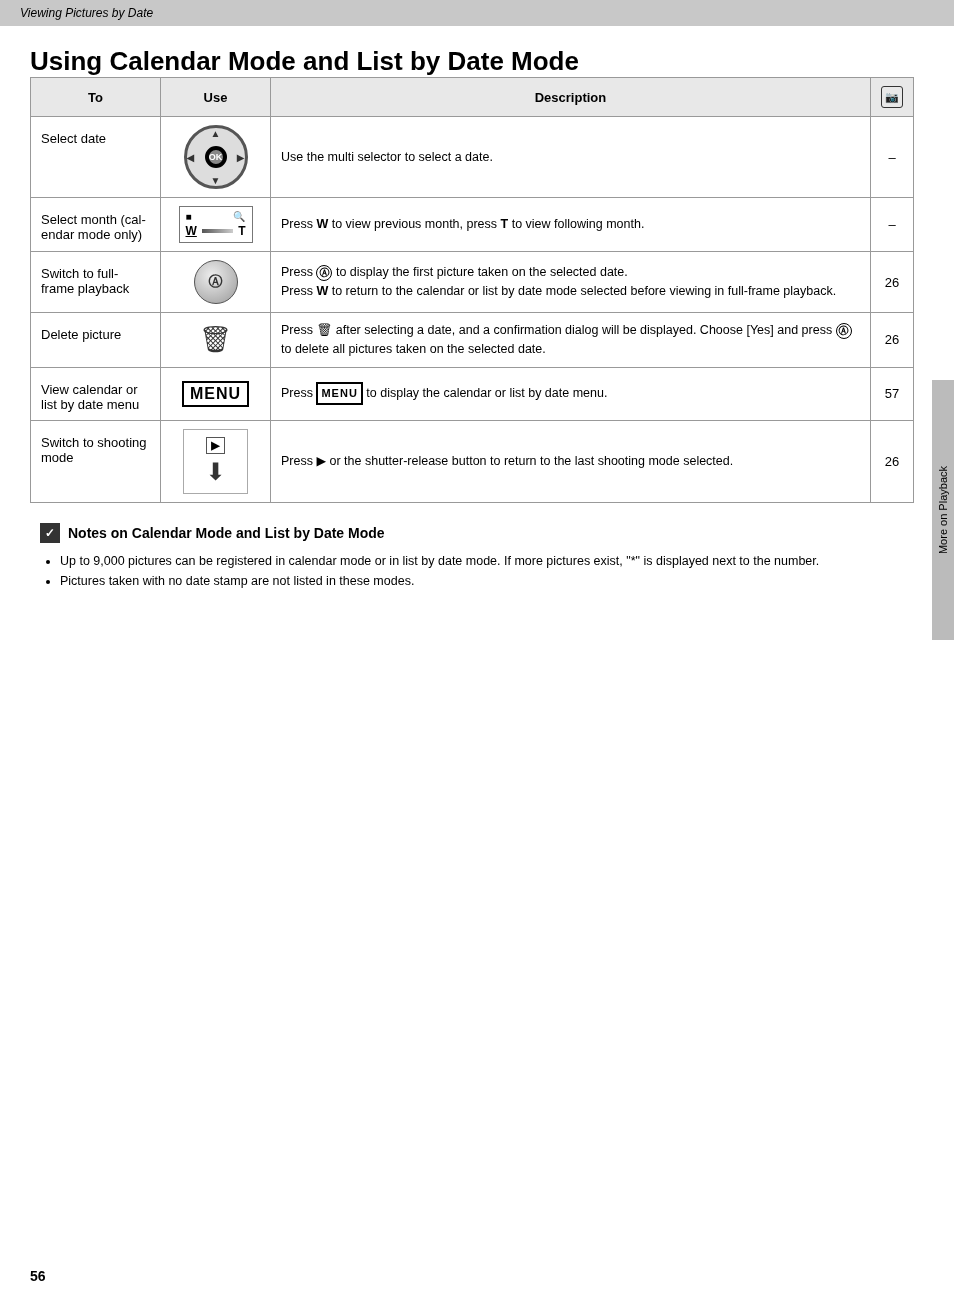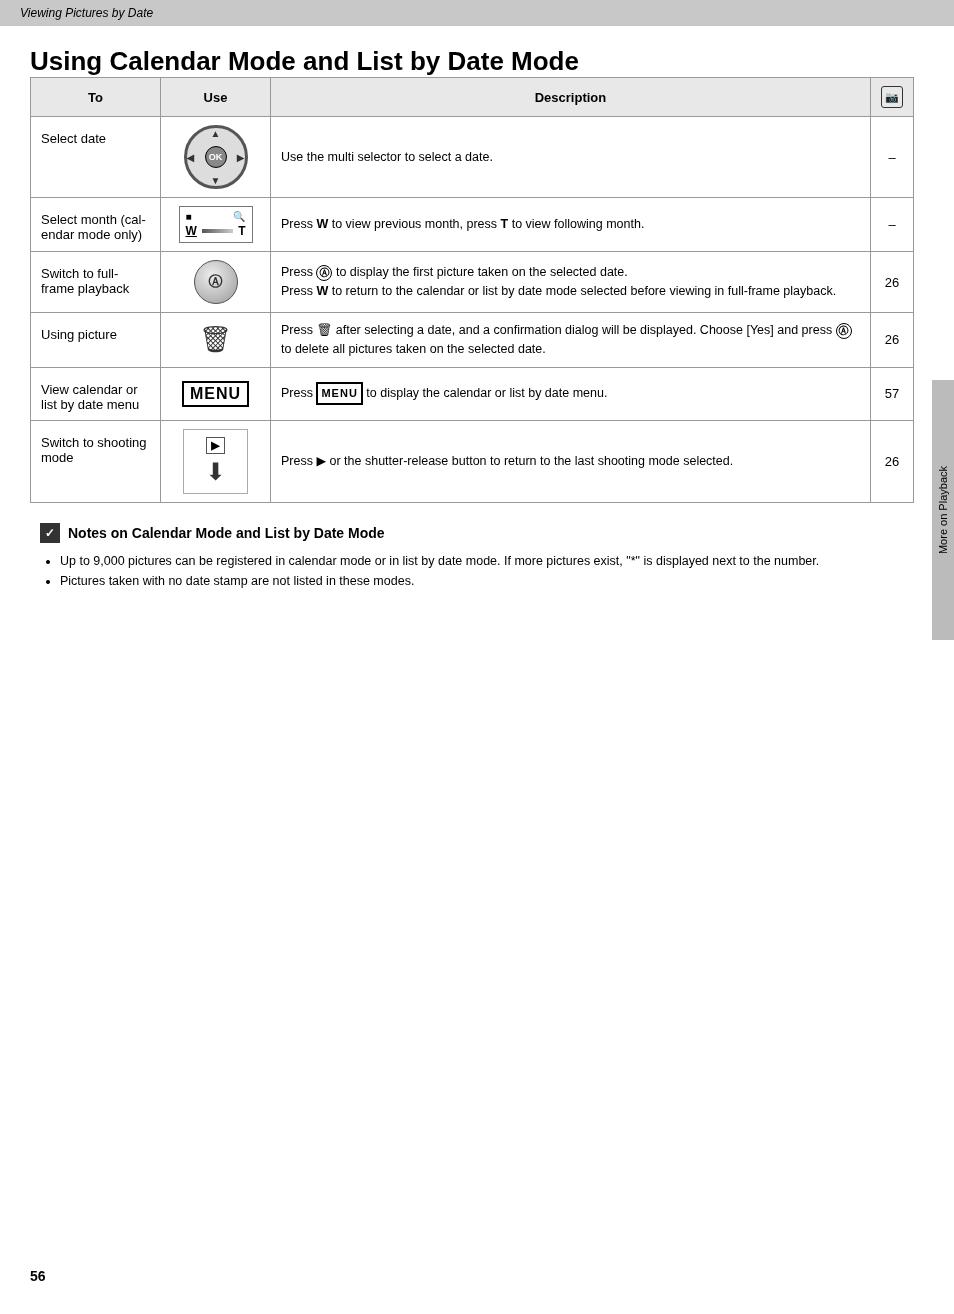--- a/index.html
+++ b/index.html
@@ -244,21 +244,21 @@
       transform: translate(-50%, -50%);
       width: 22px; height: 22px;
       border-radius: 50%;
       background: #888;
       display: flex;
       align-items: center;
       justify-content: center;
       font-size: 9px;
       font-weight: bold;
       color: #fff;
-      border: 1px solid #000000;
+      border: 4px solid #000000;
     }
     .ms-arrow {
       position: absolute;
       font-size: 10px;
       color: #333;
     }
     .ms-up { top: 3px; left: 50%; transform: translateX(-50%); }
     .ms-down { bottom: 3px; left: 50%; transform: translateX(-50%); }
     .ms-left { left: 3px; top: 50%; transform: translateY(-50%); }
     .ms-right { right: 3px; top: 50%; transform: translateY(-50%); }
@@ -360,21 +360,21 @@
           <div class="circle-ok">Ⓐ</div>
         </td>
         <td class="col-desc">
           Press <span class="em-circle">Ⓐ</span> to display the first picture taken on the selected date.<br>
           Press <strong>W</strong> to return to the calendar or list by date mode selected before viewing in full-frame playback.
         </td>
         <td class="col-num">26</td>
       </tr>
 
       <tr>
-        <td class="col-to">Using picture</td>
+        <td class="col-to">Delete picture</td>
         <td class="col-use">
           <div class="trash-container">🗑</div>
         </td>
         <td class="col-desc">
           Press 🗑 after selecting a date, and a confirmation dialog will be displayed. Choose [Yes] and press <span class="em-circle">Ⓐ</span> to delete all pictures taken on the selected date.
         </td>
         <td class="col-num">26</td>
       </tr>
 
       <tr>

